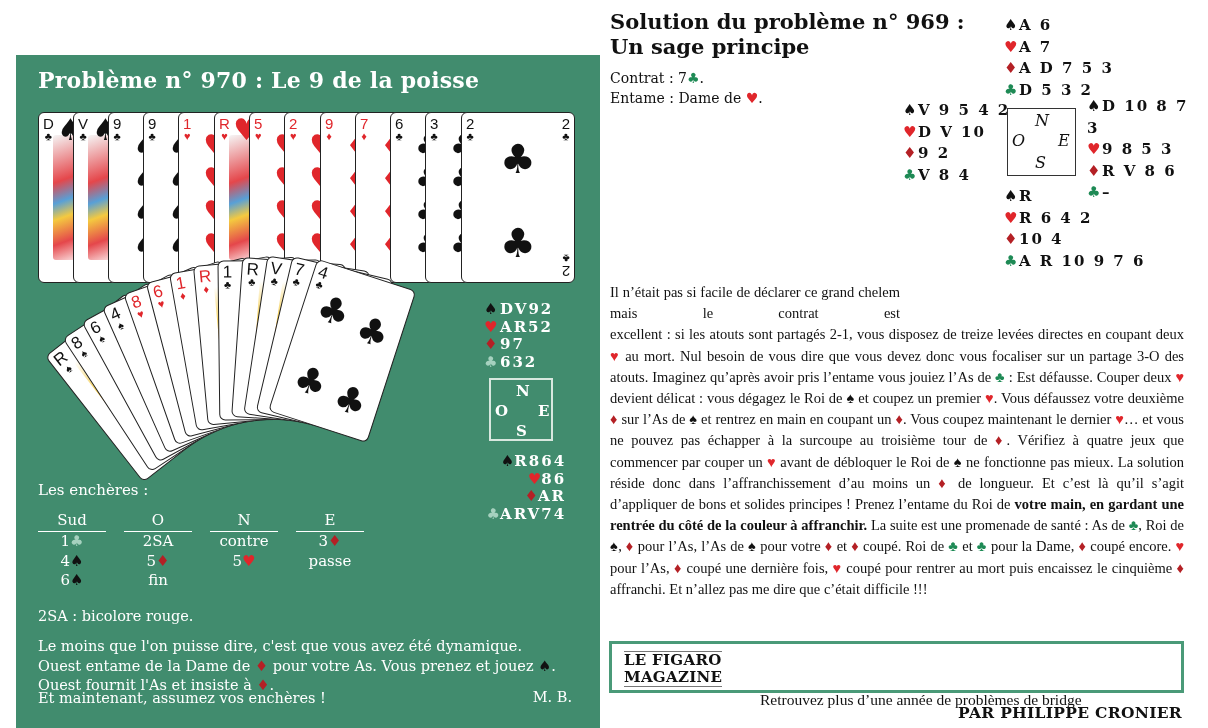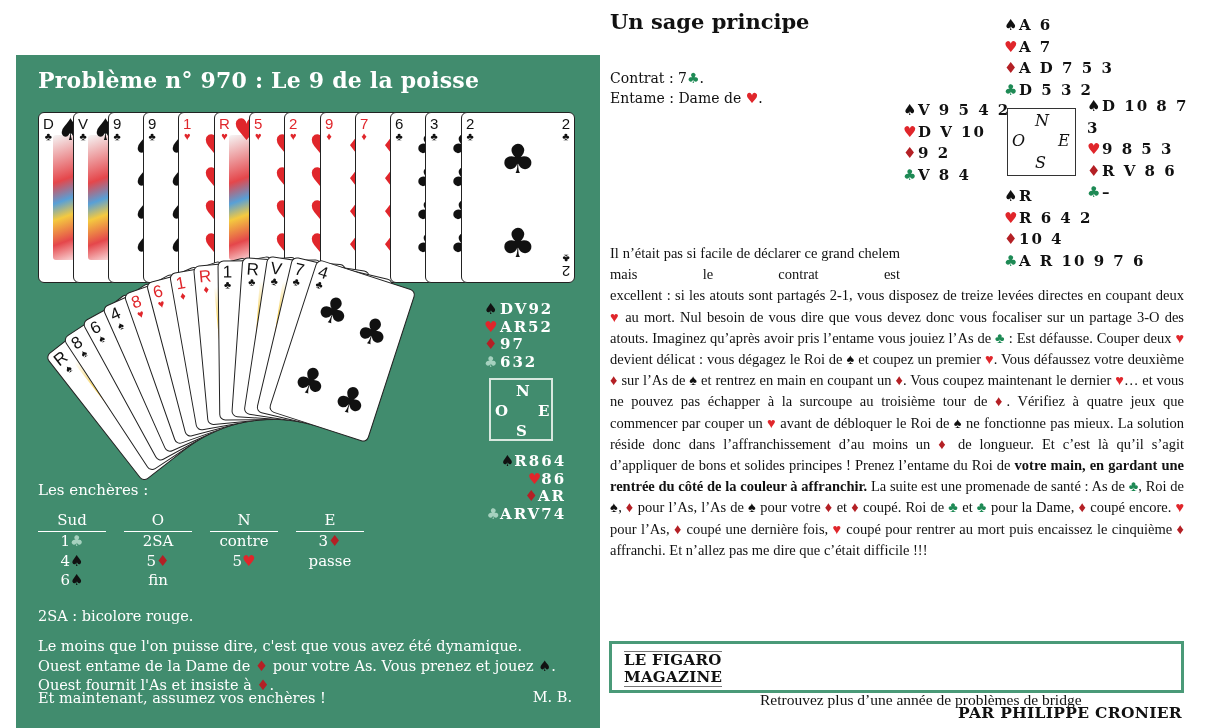--- a/index.html
+++ b/index.html
@@ -33,21 +33,21 @@
   .sig { position:absolute; right:28px; top:645px; font-size:14.5px; }
   .sol-next { position:absolute; left:0; width:584px; text-align:center; top:687px; font-weight:bold; font-size:15.5px; }
   
   .stitle { position:absolute; left:610px; top:9px; font-family:"DejaVu Serif", serif; font-weight:bold; font-size:21px; line-height:25px; color:#111; }
   .contract { position:absolute; left:610px; top:68px; font-size:14px; line-height:20px; color:#111; }
   .rhand { position:absolute; font-weight:bold; font-size:15px; line-height:21.5px; color:#111; letter-spacing:2px; font-family:"DejaVu Serif", serif; }
   .rhand .s { display:inline-block; width:15px; letter-spacing:0; font-family:"DejaVu Sans", sans-serif; }
   .rcompass { position:absolute; left:1007px; top:108px; width:68px; width:69px; height:68px; border:1.5px solid #333; box-sizing:border-box; font-style:italic; font-size:16px; font-family:"DejaVu Serif", serif; color:#111; }
   .rcompass div { position:absolute; }
   .body-text { position:absolute; left:610px; top:243px; width:574px; font-size:14.5px; line-height:21.2px; color:#111; text-align:justify; font-family:"Liberation Serif", serif; }
-  .body-text .first { width:290px; display:block; }
+  .body-text .first { width:290px; display:block;margin-top:39px; }
   .ad { position:absolute; left:609px; top:641px; width:575px; height:52px; border:3px solid #4a9a78; box-sizing:border-box; }
   .logo { position:absolute; left:12px; top:7px; font-family:"DejaVu Serif", serif; font-weight:bold; font-size:15px; line-height:17px; letter-spacing:0.3px; color:#111; border-top:1px solid #777; border-bottom:1px solid #777; }
   .adtext { position:absolute; left:148px; top:6px; font-size:15.5px; line-height:20px; color:#111; font-family:"Liberation Serif", serif;margin-top:40px; }
   .adtext a { color:#c0262d; font-weight:bold; text-decoration:none; }
   .byline { position:absolute; right:26px; top:703px; font-weight:bold; font-size:15.5px; letter-spacing:0.3px; color:#111; font-family:"DejaVu Serif", serif; }
 </style>
 </head>
 <body>
 
 <div class="green">
@@ -244,20 +244,21 @@
     <div>Le moins que l'on puisse dire, c'est que vous avez été dynamique.</div>
     <div><span>Ouest entame de la Dame de </span><span class="s-di">♦</span><span> pour votre As. Vous prenez et jouez </span><span class="s-sp">♠</span><span>.</span></div>
     <div><span>Ouest fournit l'As et insiste à </span><span class="s-di">♦</span><span>.</span></div>
   </div>
   <div class="note" style="top:634px;">Et maintenant, assumez vos enchères !</div>
   <div class="sig" style="top:634px;">M. B.</div>
   <div class="sol-next" style="top:676px;">Solution la semaine prochaine</div>
 </div>
 
 <div class="stitle">
+  <div>Solution du problème n° 969 :</div>
   <div>Un sage principe</div>
 </div>
 <div class="contract">
   <div><span>Contrat : 7</span><span class="s-cl">♣</span>.</div>
   <div><span>Entame : Dame de </span><span class="s-he">♥</span>.</div>
 </div>
 
 <div class="rhand" style="left:1004px; top:15px;">
   <div><span class="s s-sp">♠</span><span>A 6</span></div>
   <div><span class="s s-he">♥</span><span>A 7</span></div>

